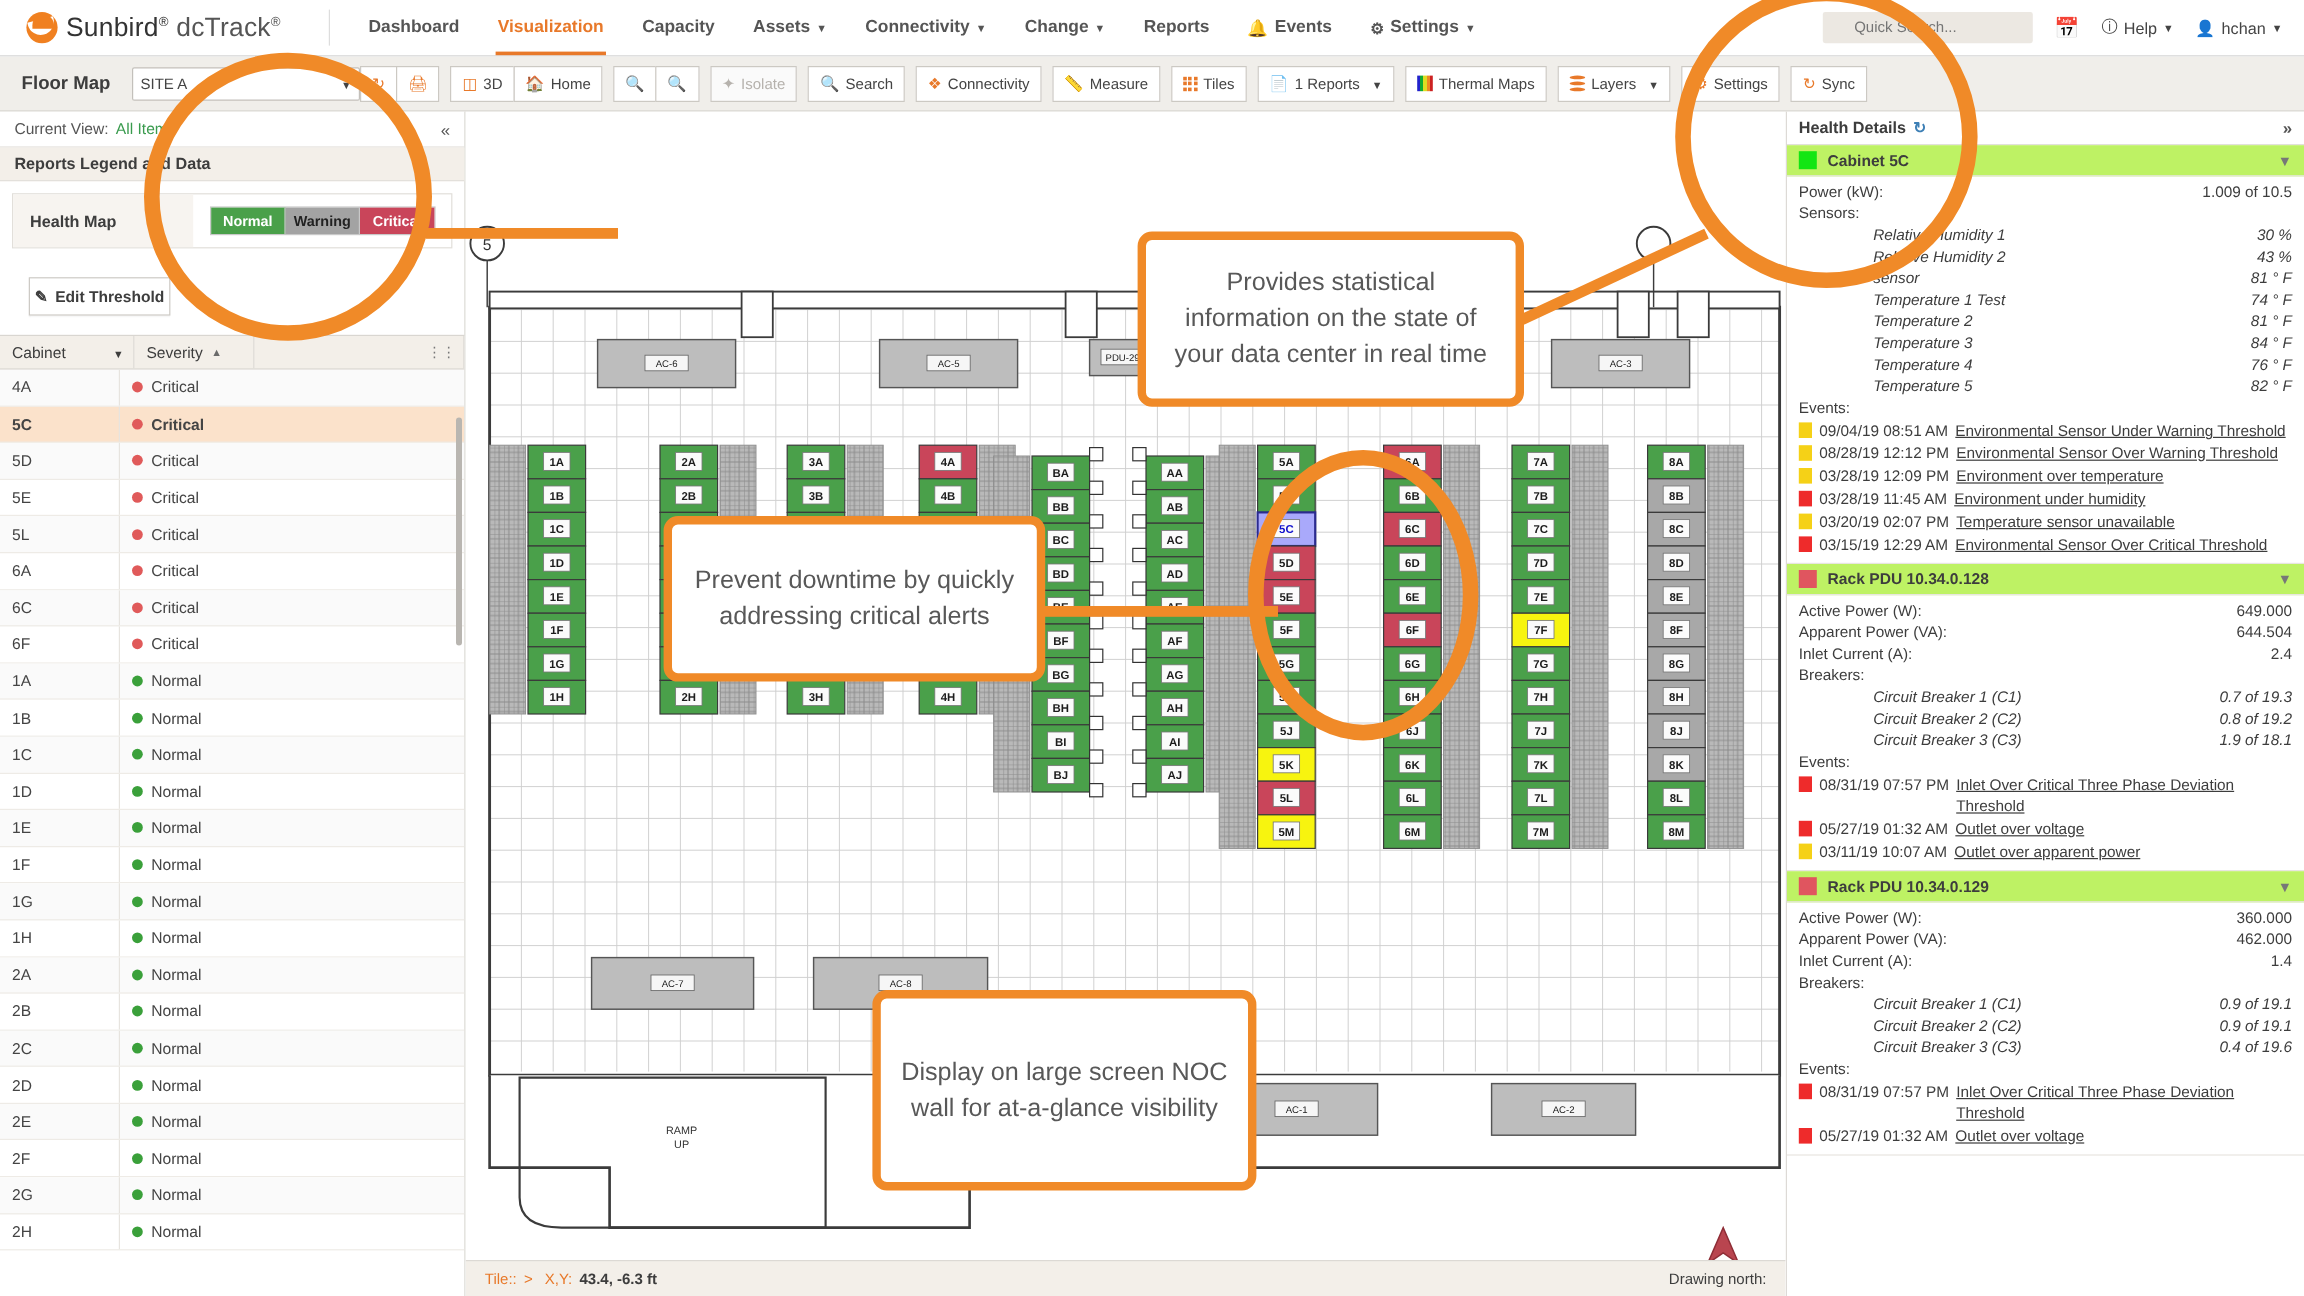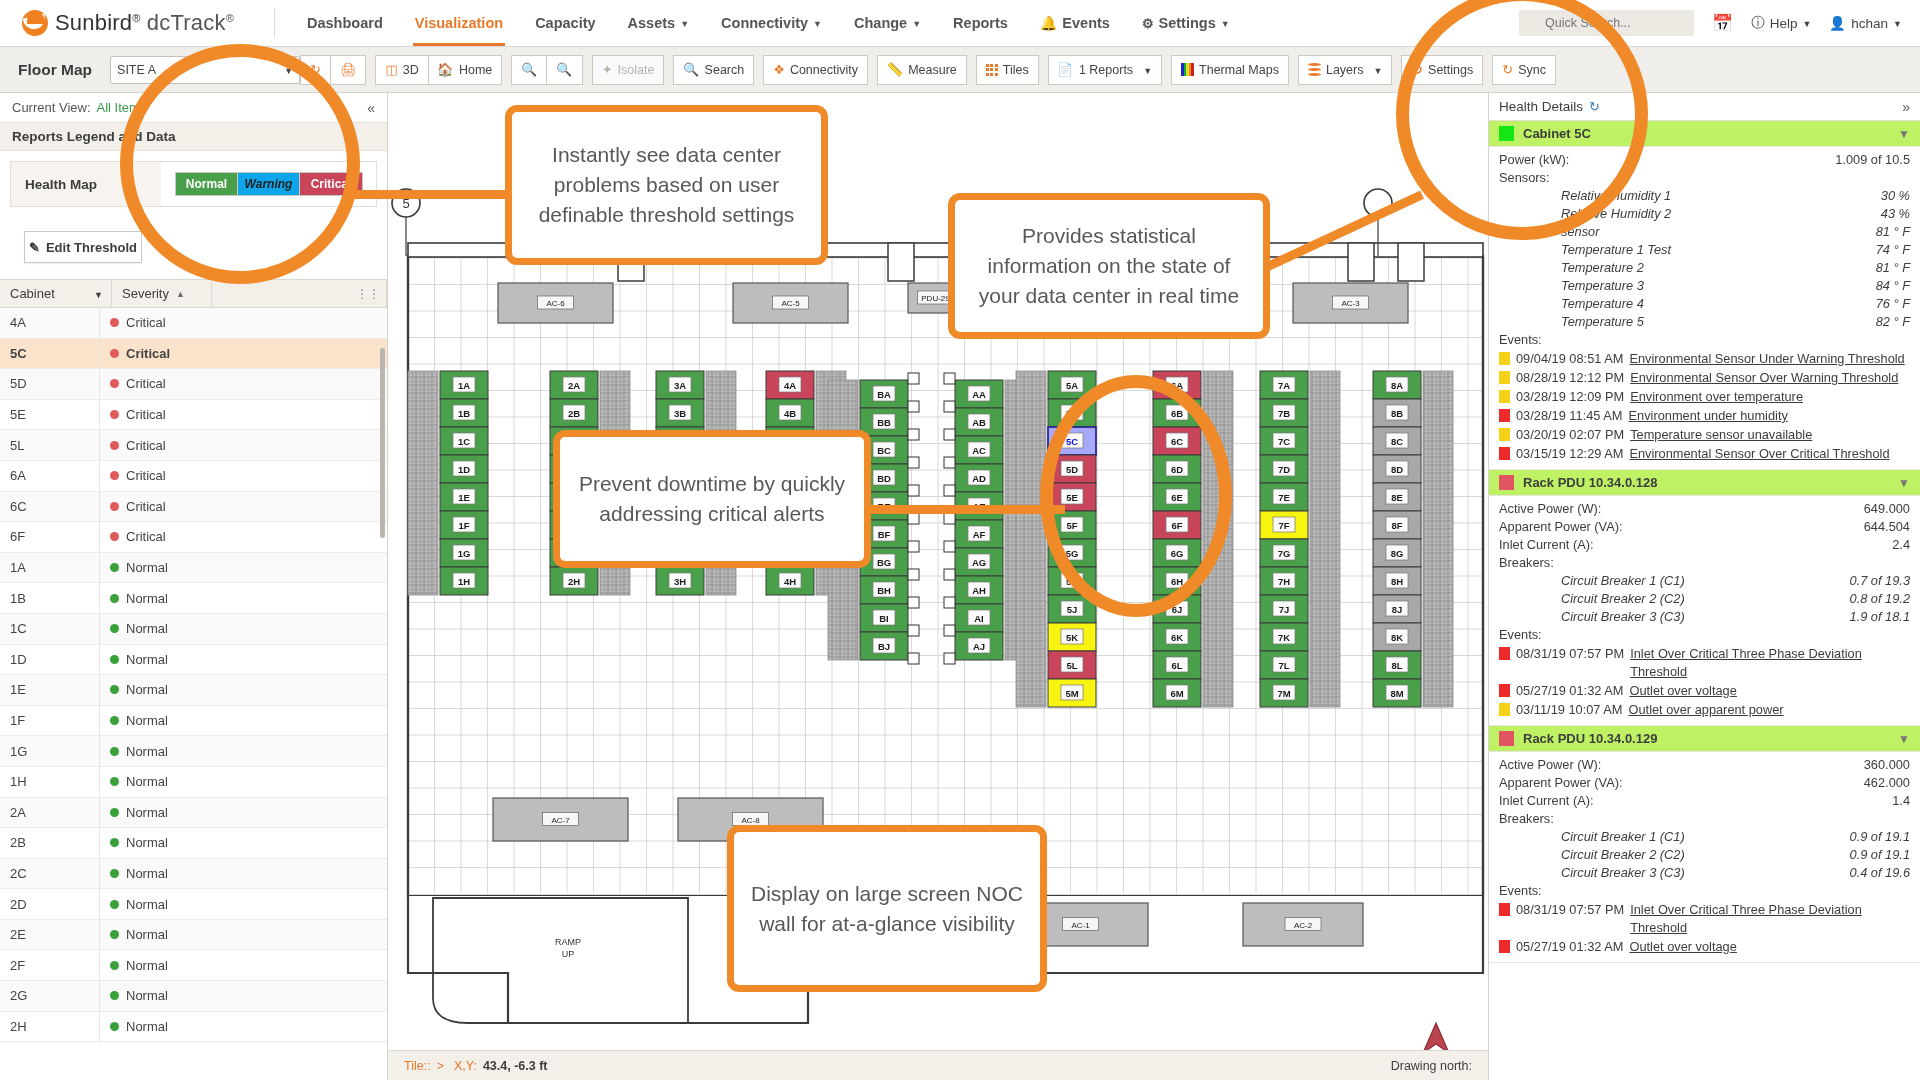--- a/index.html
+++ b/index.html
@@ -108,21 +108,21 @@
     margin:10px; border:1px solid #e2dfda; background:#fff; padding:0;
   }
   #legend-row { display:flex; align-items:center; height:44px; }
   #legend-row .hm-label{ width:150px; background:#f7f4f0; height:100%; display:flex; align-items:center; padding-left:14px;
       font-size:13.5px; font-weight:bold; color:#3d3d3d;}
   .swatches{ display:flex; margin-left:14px; border:1px solid #c8c8c8;}
   .sw { width:62px;height:22px; display:flex; align-items:center; justify-content:center;
         font-size:12px; font-weight:bold; color:#222; border-right:1px solid #c8c8c8; overflow:hidden;}
   .sw:last-child{border-right:none;}
   .sw.normal{ background:#4aa04a; color:#fff;}
-  .sw.warning{ background:#0ea5e9; color:#222;font-style:italic;}
+  .sw.warning{ background:#a3a3a3; color:#222;}
   .sw.critical{ background:#c9455a; color:#fff;}
   #edit-threshold {
     margin:14px 0 16px 24px; width:118px;height:32px; border:1px solid #cdcac5; background:#fff;
     font-size:13px; color:#3d3d3d; display:flex;align-items:center;justify-content:center;gap:6px;cursor:pointer;
     box-shadow:0 1px 1px rgba(0,0,0,.06); font-weight:bold;
   }
   #cab-table { flex:1; display:flex; flex-direction:column; overflow:hidden; border-top:1px solid #d9d6d1;}
   #cab-head { display:flex; height:28px; background:#f3efe9; border-bottom:1px solid #d9d6d1; font-size:13px; color:#3d3d3d;}
   #cab-head div { display:flex; align-items:center; padding-left:10px; border-right:1px solid #dedbd6;}
   .col-cab { width:112px; justify-content:space-between; padding-right:8px;}
@@ -148,21 +148,21 @@
     border-top:1px solid #dcd9d4; display:flex; align-items:center; padding:0 16px; font-size:12.5px;
   }
   #statusbar .tilelbl{ color:#e8792a; }
   #statusbar .gt{ color:#e8792a; margin:0 10px 0 6px;}
   #statusbar .xy{ color:#e8792a; margin-right:6px;}
   #statusbar .xyval{ color:#3d3d3d; font-weight:bold;}
   #statusbar .north{ margin-left:auto; color:#3d3d3d;}
 
   
   #right { width:432px; border-left:1px solid #d5d2cc; background:#fff; display:flex; flex-direction:column; overflow:hidden;}
-  #hd-head { height:28px; display:flex; align-items:center; padding:0 10px; font-size:13.5px; font-weight:normal;
+  #hd-head { height:28px; display:flex; align-items:center; padding:0 10px; font-size:13.5px; font-weight:bold;
              color:#3d3d3d; border-bottom:1px solid #e3e0db; justify-content:space-between;}
   .refresh-ic{ color:#3d7fb5; font-size:13px; margin-left:6px; cursor:pointer;}
   .sect { border-bottom:1px solid #e8e5e0; }
   .sect-head { height:26px; background:#bef264; display:flex; align-items:center; padding:0 10px; gap:9px;
                font-size:13px; font-weight:bold; color:#3d3d3d; border-bottom:1px solid #e8e5e0; cursor:pointer;}
   .sq { width:15px;height:15px; display:inline-block;}
   .sq.green{ background:#13e613;}
   .sq.red{ background:#e0555f;}
   .chev{ margin-left:auto; color:#777; font-size:12px;}
   .sect-body { padding:4px 10px 6px 10px; font-size:12.8px; color:#3d3d3d;}
@@ -1204,23 +1204,20 @@
   <div class="ring" style="left:120px; top:44px; width:240px; height:240px;"></div>
 
   <div class="ring" style="left:1396px; top:-12px; width:252px; height:252px;"></div>
 
   <div class="ring" style="left:1040px; top:375px; width:192px; height:242px;"></div>
 
   <div class="conn" style="left:355px; top:190px; width:160px; height:9px;"></div>
   <div class="conn" style="left:1268px; top:262px; width:170px; height:9px; transform:rotate(-25deg); transform-origin:left center;"></div>
   <div class="conn" style="left:865px; top:505px; width:200px; height:9px;"></div>
 
-  <div class="callout" style="left:505px; top:105px; width:323px; height:160px;">
-    <span>Instantly see data center problems based on user definable threshold settings</span>
-  </div>
   <div class="callout" style="left:948px; top:193px; width:322px; height:146px;">
     <span>Provides statistical information on the state of your data center in real time</span>
   </div>
   <div class="callout" style="left:553px; top:430px; width:318px; height:138px;">
     <span>Prevent downtime by quickly addressing critical alerts</span>
   </div>
   <div class="callout" style="left:727px; top:825px; width:320px; height:167px;">
     <span>Display on large screen NOC wall for at-a-glance visibility</span>
   </div>
 </div>

